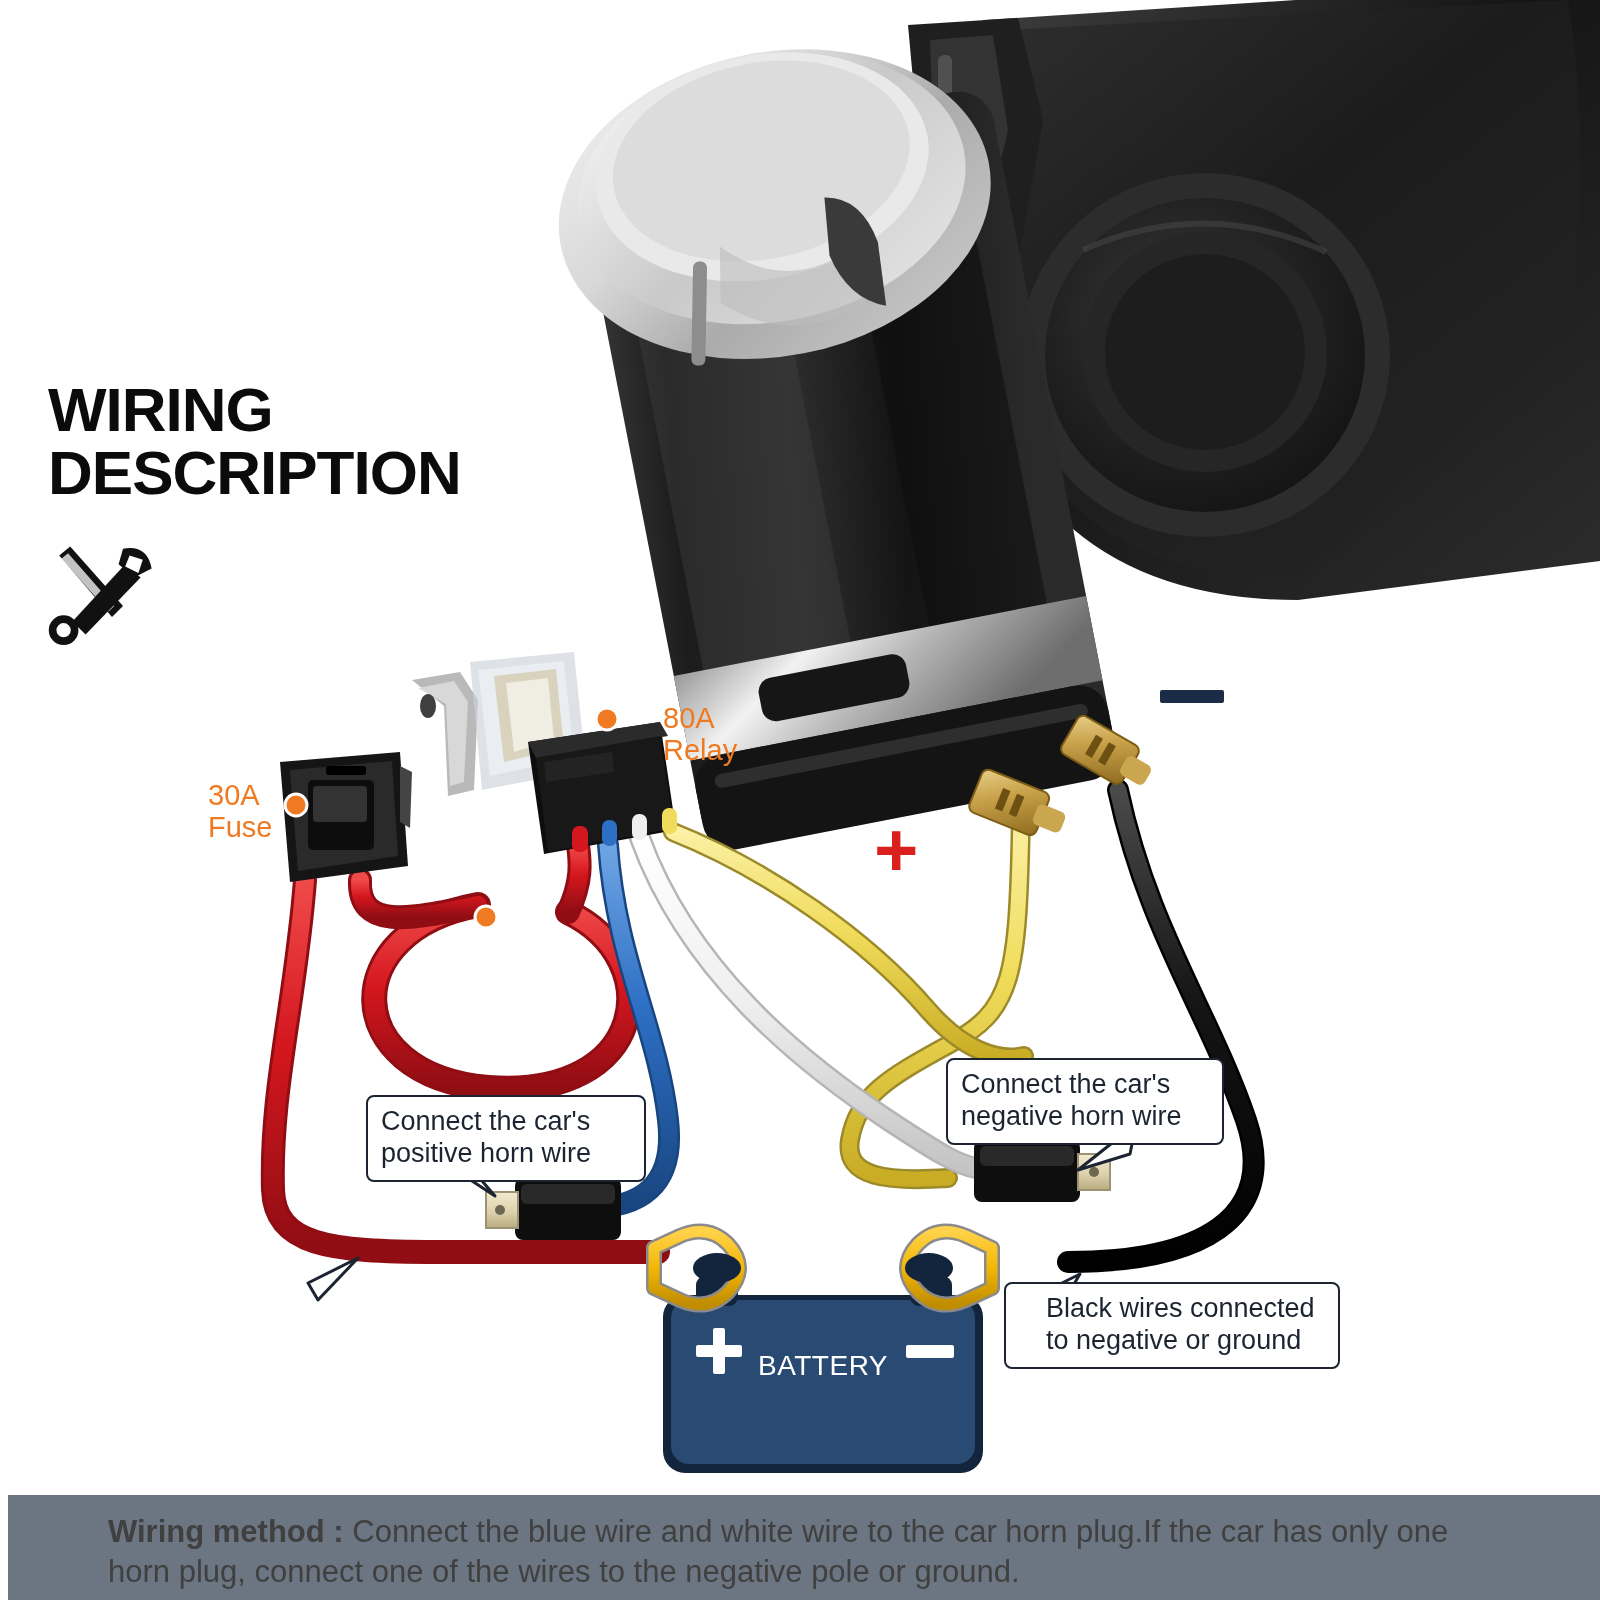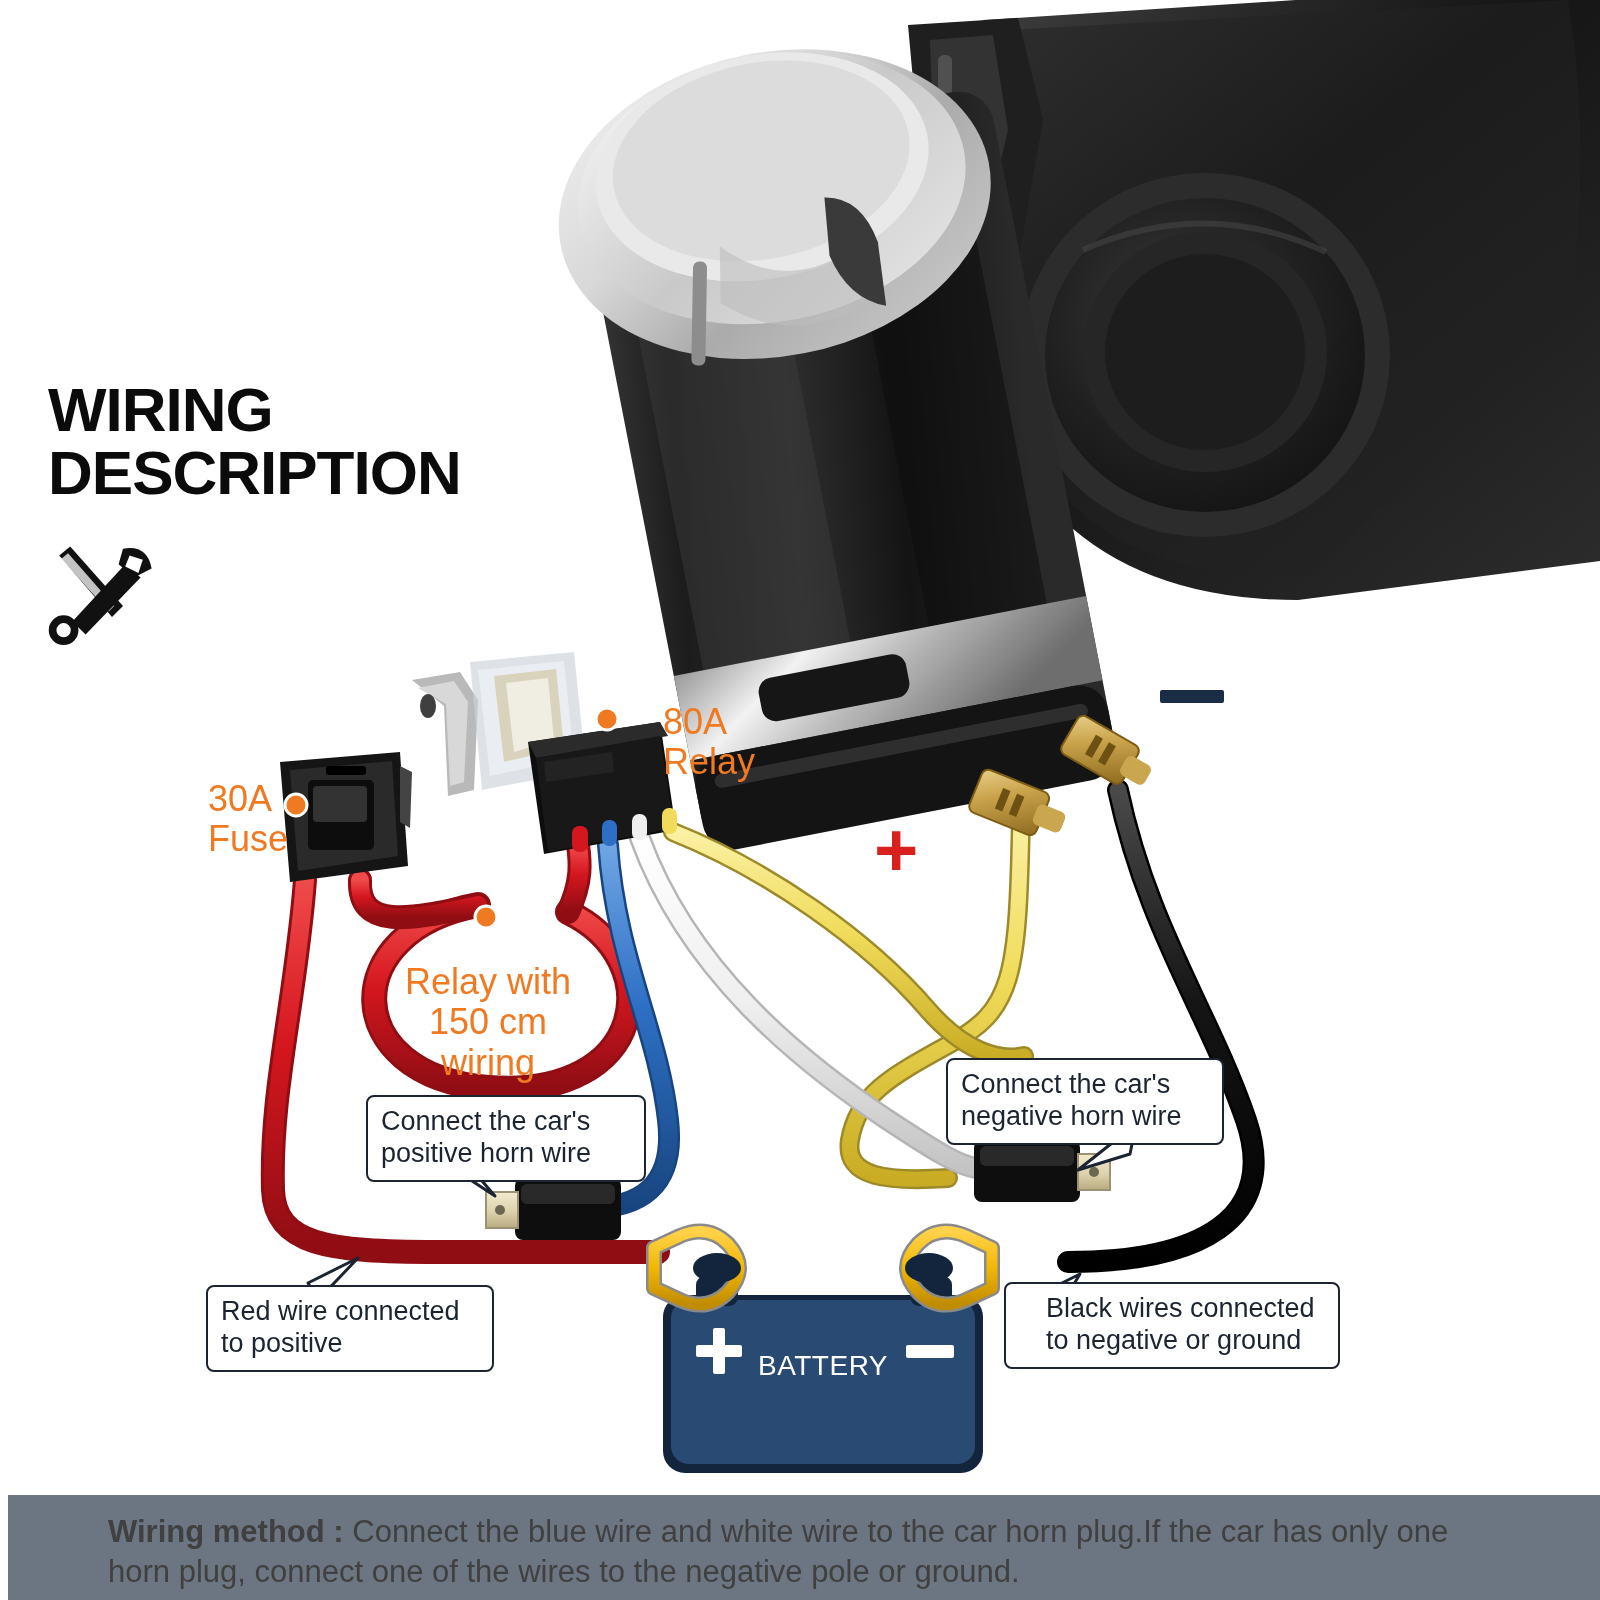--- a/index.html
+++ b/index.html
@@ -6,21 +6,21 @@
   body{width:1600px;height:1600px;position:relative;overflow:hidden;
        font-family:"Liberation Sans",sans-serif;}
   #stage{position:absolute;inset:0;width:1600px;height:1168px;margin-left:8px;}
   svg.layer{position:absolute;left:0;top:0;width:1600px;height:1600px;overflow:visible;}
 
   .title-block{position:absolute;left:40px;top:378px;width:560px;}
   .title-line{font-size:62px;font-weight:bold;letter-spacing:-1px;color:#0b0b0b;
               line-height:1.02;font-family:"Liberation Sans",sans-serif;}
   .tool-icon{position:absolute;left:38px;top:540px;width:110px;height:110px;}
 
-  .olabel{position:absolute;color:#ef7a21;font-size:36px;line-height:1.12;
+  .olabel{position:absolute;color:#ef7a21;font-size:29px;line-height:1.12;
           font-family:"Liberation Sans",sans-serif;white-space:pre-line;}
   .olabel.ctr{text-align:center;}
 
   .callout{position:absolute;background:#fff;border:2.5px solid #1b2430;border-radius:8px;
            padding:9px 13px 10px 13px;color:#1b2430;font-size:27px;line-height:1.18;
            white-space:pre-line;box-sizing:border-box;}
 
   .plusminus{position:absolute;font-weight:bold;line-height:1;}
   .horn-plus{left:866px;top:812px;font-size:76px;color:#d9201c;}
 
@@ -308,31 +308,27 @@
       <path d="M300 1283 L350 1258 L310 1300 Z"></path>
       <path d="M1128 1124 L1070 1170 L1122 1154 Z"></path>
       <path d="M1072 1274 L1020 1300 L1060 1294 Z"></path>
     </g>
   </svg>
 
   <div class="olabel" style="left:200px;top:779px;">30A
 Fuse</div>
   <div class="olabel" style="left:655px;top:702px;">80A
 Relay</div>
-  <div class="olabel ctr" style="left:370px;top:962px;width:220px;">Relay with
-150 cm wiring</div>
 
   <div class="plusminus horn-plus">+</div>
 
   <div class="callout" style="left:358px;top:1095px;width:280px;">Connect the car's
 positive horn wire</div>
   <div class="callout" style="left:938px;top:1058px;width:278px;">Connect the car's
 negative horn wire</div>
-  <div class="callout" style="left:198px;top:1285px;width:288px;">Red wire connected
-to positive</div>
   <div class="callout" style="left:996px;top:1282px;width:336px;padding-left:40px;">Black wires connected
 to negative or ground</div>
 
   <div style="position:absolute;left:655px;top:1350px;width:320px;">
     <div class="battery-label">BATTERY</div>
   </div>
 
   <div class="banner"></div>
   <div class="banner-text">
     <b>Wiring method : </b><span>Connect the blue wire and white wire to the car horn plug.If the car has only one horn plug, connect one of the wires to the negative pole or ground.</span>

